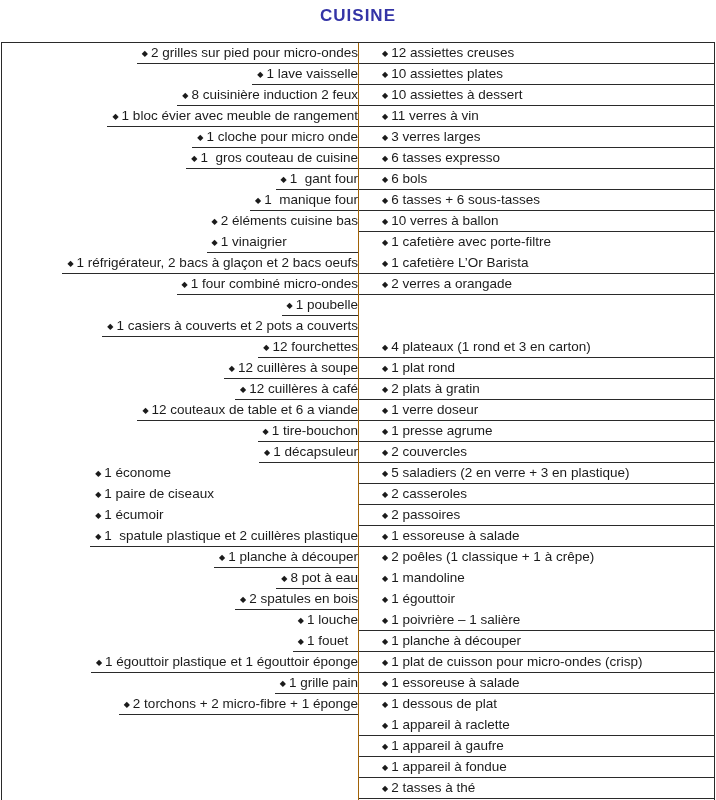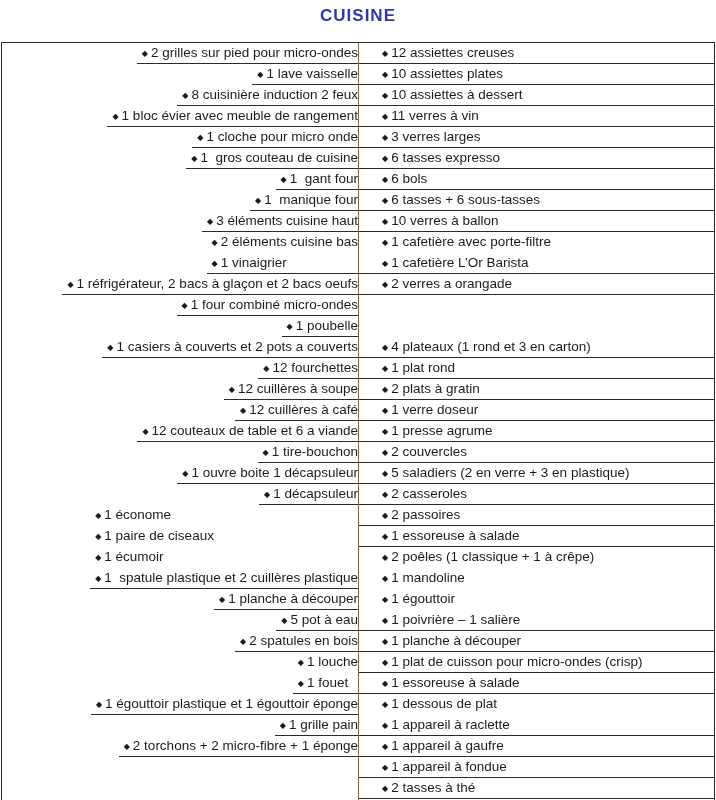--- a/index.html
+++ b/index.html
@@ -71,24 +71,20 @@
   <div class="line"><span class="bullet">◆</span><span class="txt">1  gros couteau de cuisine</span></div>
         </div>
         <div class="cell" style="height: 21px;">
 
   <div class="line"><span class="bullet">◆</span><span class="txt">1  gant four</span></div>
         </div>
         <div class="cell" style="height: 21px;">
 
   <div class="line"><span class="bullet">◆</span><span class="txt">1  manique four</span></div>
         </div>
-        <div class="cell" style="height: 21px;">
-
-  <div class="line"><span class="bullet">◆</span><span class="txt">3 éléments cuisine haut</span></div>
-        </div>
         <div class="cell" style="height: 42px;">
 
   <div class="line"><span class="bullet">◆</span><span class="txt">2 éléments cuisine bas</span></div>
           <div class="line"><span class="bullet">◆</span><span class="txt">1 vinaigrier</span></div>
         </div>
         <div class="cell" style="height: 21px;">
 
   <div class="line"><span class="bullet">◆</span><span class="txt">1 réfrigérateur, 2 bacs à glaçon et 2 bacs oeufs</span></div>
         </div>
         <div class="cell" style="height: 21px;">
@@ -115,43 +111,39 @@
 
   <div class="line"><span class="bullet">◆</span><span class="txt">12 cuillères à café</span></div>
         </div>
         <div class="cell" style="height: 21px;">
 
   <div class="line"><span class="bullet">◆</span><span class="txt">12 couteaux de table et 6 a viande</span></div>
         </div>
         <div class="cell" style="height: 21px;">
 
   <div class="line"><span class="bullet">◆</span><span class="txt">1 tire-bouchon</span></div>
-        </div>
-        <div class="cell" style="height: 21px;">
-
-  <div class="line"><span class="bullet">◆</span><span class="txt">1 ouvre boite 1 décapsuleur</span></div>
         </div>
         <div class="cell" style="height: 21px;">
 
   <div class="line"><span class="bullet">◆</span><span class="txt">1 décapsuleur</span></div>
         </div>
         <div class="cell" style="height: 84px;">
 
   <div class="line"><span class="bullet">◆</span><span class="txt">1 économe</span></div>
           <div class="line"><span class="bullet">◆</span><span class="txt">1 paire de ciseaux</span></div>
           <div class="line"><span class="bullet">◆</span><span class="txt">1 écumoir</span></div>
           <div class="line"><span class="bullet">◆</span><span class="txt">1  spatule plastique et 2 cuillères plastique</span></div>
         </div>
         <div class="cell" style="height: 21px;">
 
   <div class="line"><span class="bullet">◆</span><span class="txt">1 planche à découper</span></div>
         </div>
         <div class="cell" style="height: 21px;">
 
-  <div class="line"><span class="bullet">◆</span><span class="txt">5 pot à eau</span></div>
+  <div class="line"><span class="bullet">◆</span><span class="txt">8 pot à eau</span></div>
         </div>
         <div class="cell" style="height: 21px;">
 
   <div class="line"><span class="bullet">◆</span><span class="txt">2 spatules en bois</span></div>
         </div>
         <div class="cell" style="height: 42px; margin-left: 44px;">
 
   <div class="line"><span class="bullet">◆</span><span class="txt">1 louche</span></div>
           <div class="line"><span class="bullet">◆</span><span class="txt">1 fouet</span></div>
         </div>

